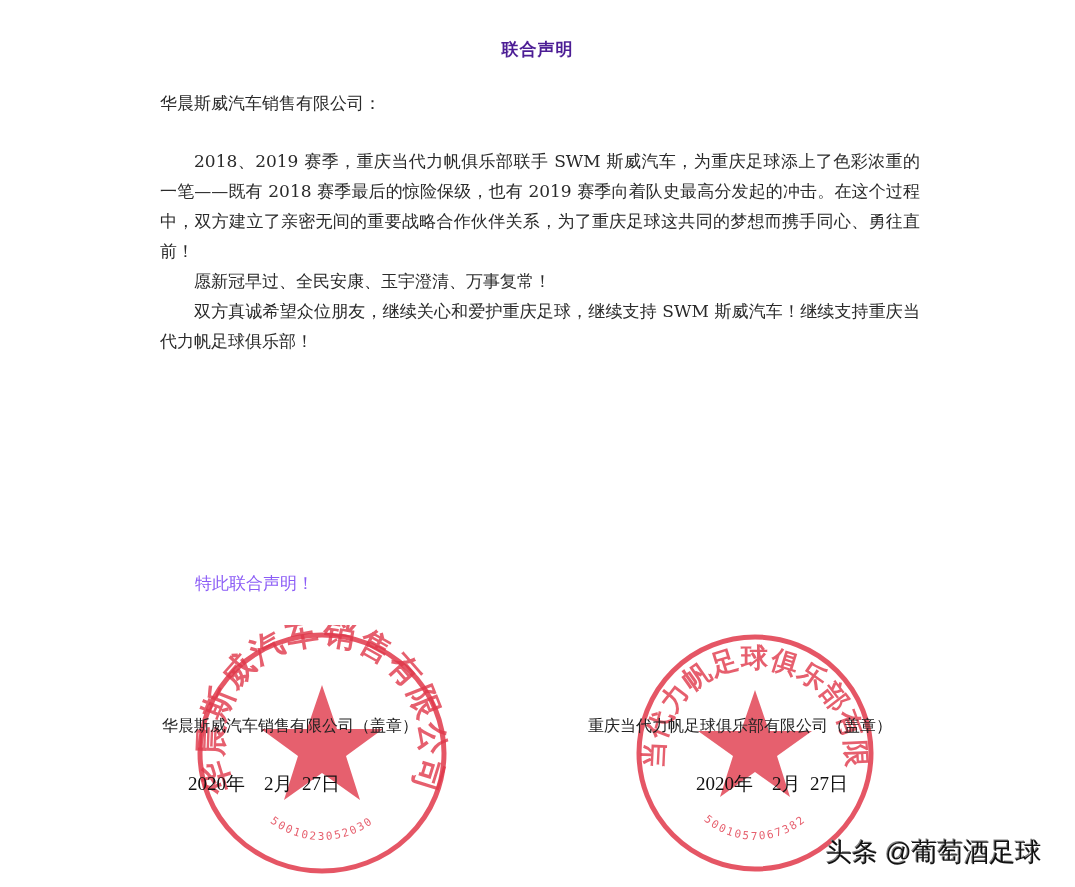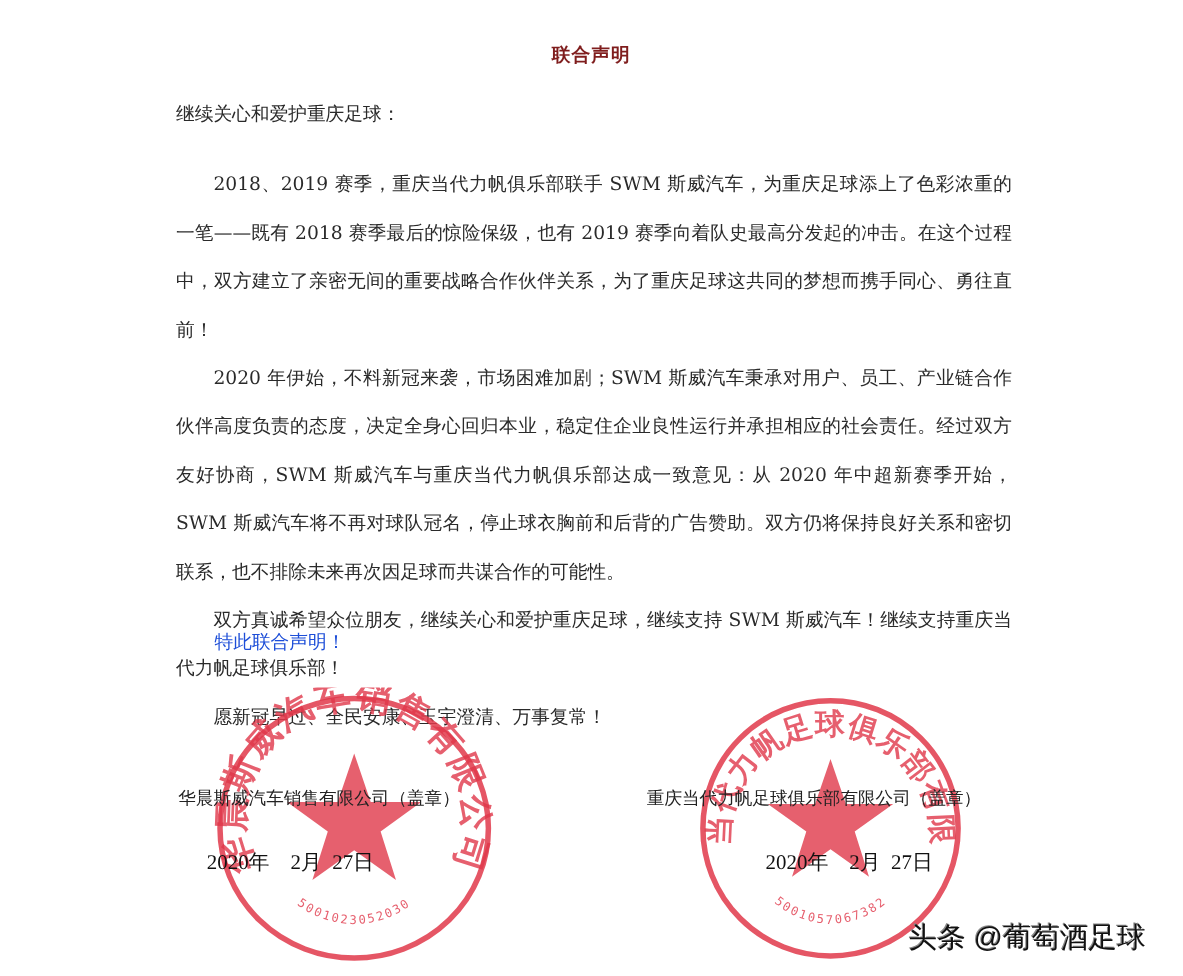--- a/index.html
+++ b/index.html
@@ -1,50 +1,49 @@
 <!DOCTYPE html>
 <html><head>
   <meta charset="utf-8">
   <style>
     html, body { margin: 0; padding: 0; background: #ffffff; }
     body { width: 1075px; height: 887px; position: relative; overflow: hidden;
            font-family: "DejaVu Serif", "Liberation Serif", serif; color: #222; }
     .title { position: absolute; top: 38px; left: 0; width: 1075px; text-align: center;
-             font-size: 17px; font-weight: bold; color: #7f1d1d; letter-spacing: 1px; }
+             font-size: 17px; font-weight: bold; color: #4c1d95; letter-spacing: 1px; }
     .greeting { position: absolute; top: 92px; left: 160px; font-size: 17px; color: #2a2a2a; }
     .body { position: absolute; top: 146px; left: 160px; width: 760px; font-size: 17px;
-            line-height: 44px; color: #2a2a2a; text-align: justify; }
+            line-height: 30px; color: #2a2a2a; text-align: justify; }
     .body p { margin: 0; text-indent: 2em; }
-    .closing { position: absolute; top: 572px; left: 195px; font-size: 17px; color: #1d4ed8; }
+    .closing { position: absolute; top: 572px; left: 195px; font-size: 17px; color: #8b5cf6; }
     .stamp { position: absolute; }
     .stamp-left { left: 185px; top: 625px; width: 275px; height: 255px; }
     .stamp-right { left: 630px; top: 628px; width: 250px; height: 250px; }
     .sig-name { position: absolute; font-size: 16px; color: #222; white-space: nowrap; }
     .sig-left-name { left: 162px; top: 716px; font-family: Liberation Mono, monospace; }
     .sig-right-name { left: 588px; top: 716px; }
     .sig-date { position: absolute; font-size: 19px; color: #111; white-space: nowrap;
                 font-family: "Liberation Serif", "DejaVu Serif", serif; }
     .sig-left-date { left: 188px; top: 771px; }
     .sig-right-date { left: 696px; top: 771px; }
     .watermark { position: absolute; left: 826px; top: 835px; font-size: 26px; color: #111;
                  font-family: Liberation Sans, sans-serif;
                  text-shadow: 1px 1px 0 #fff, -1px -1px 0 #888; }
   </style>
 </head>
 <body>
 
 <div class="title">联合声明</div>
 
-<div class="greeting">继续关心和爱护重庆足球：</div>
+<div class="greeting">华晨斯威汽车销售有限公司：</div>
 
 <div class="body">
   <p>2018、2019 赛季，重庆当代力帆俱乐部联手 SWM 斯威汽车，为重庆足球添上了色彩浓重的一笔——既有 2018 赛季最后的惊险保级，也有 2019 赛季向着队史最高分发起的冲击。在这个过程中，双方建立了亲密无间的重要战略合作伙伴关系，为了重庆足球这共同的梦想而携手同心、勇往直前！</p>
-  <p>2020 年伊始，不料新冠来袭，市场困难加剧；SWM 斯威汽车秉承对用户、员工、产业链合作伙伴高度负责的态度，决定全身心回归本业，稳定住企业良性运行并承担相应的社会责任。经过双方友好协商，SWM 斯威汽车与重庆当代力帆俱乐部达成一致意见：从 2020 年中超新赛季开始， SWM 斯威汽车将不再对球队冠名，停止球衣胸前和后背的广告赞助。双方仍将保持良好关系和密切联系，也不排除未来再次因足球而共谋合作的可能性。</p>
+  <p>愿新冠早过、全民安康、玉宇澄清、万事复常！</p>
   <p>双方真诚希望众位朋友，继续关心和爱护重庆足球，继续支持 SWM 斯威汽车！继续支持重庆当代力帆足球俱乐部！</p>
-  <p>愿新冠早过、全民安康、玉宇澄清、万事复常！</p>
 </div>
 
 <div class="closing">特此联合声明！</div>
 
 <svg class="stamp stamp-left" viewBox="0 0 275 255">
   <defs>
     <path id="arcL" d="M 42 150 A 100 100 0 1 1 232 150"></path>
     <path id="arcLb" d="M 62 170 A 85 85 0 0 0 212 170"></path>
   </defs>
   <ellipse cx="137" cy="128" rx="122" ry="118" fill="none" stroke="#e0384a" stroke-width="5" opacity="0.85"></ellipse>

